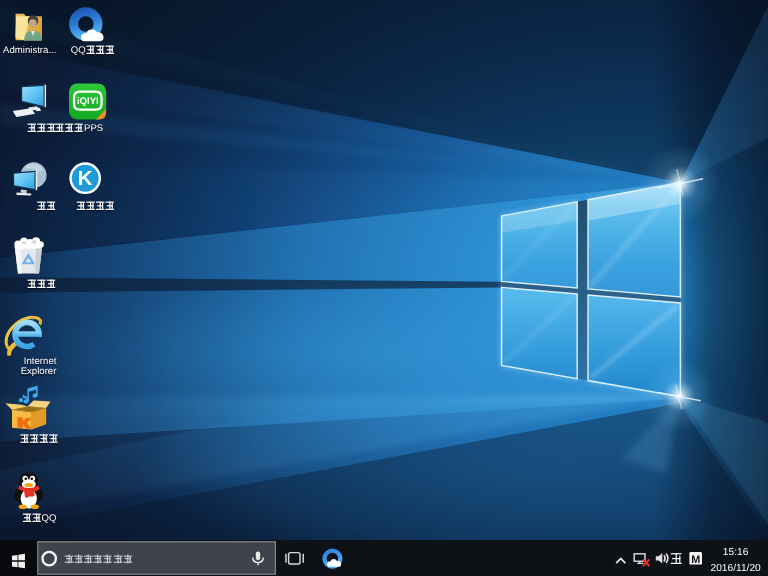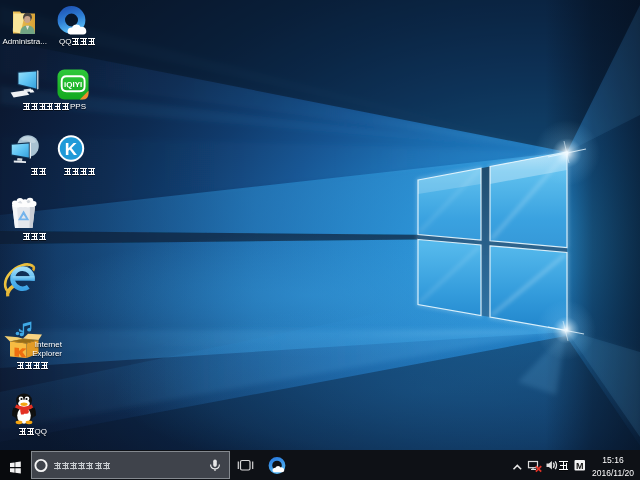--- a/index.html
+++ b/index.html
@@ -313,21 +313,21 @@
 <text x="71" y="154.5" font-size="17" font-weight="bold" fill="#fff" text-anchor="middle" font-family="Liberation Sans,sans-serif">K</text>
 </g>
 </svg>
 <div class="lbl" style="left:0;top:37px;width:47px;">Administra...</div>
 <div class="lbl" style="left:48px;top:37px;width:48px;">QQ<span class="cj"></span><span class="cj"></span><span class="cj"></span></div>
 <div class="lbl" style="left:0;top:102px;width:47px;"><span class="cj"></span><span class="cj"></span><span class="cj"></span></div>
 <div class="lbl" style="left:34px;top:102px;width:52px;"><span class="cj"></span><span class="cj"></span><span class="cj"></span>PPS</div>
 <div class="lbl" style="left:0;top:167px;width:47px;"><span class="cj"></span><span class="cj"></span></div>
 <div class="lbl" style="left:48px;top:167px;width:48px;"><span class="cj"></span><span class="cj"></span><span class="cj"></span><span class="cj"></span></div>
 <div class="lbl" style="left:0;top:232px;width:47px;"><span class="cj"></span><span class="cj"></span><span class="cj"></span></div>
-<div class="lbl" style="left:15px;top:296px;width:47px;margin-top:44px;">Internet<br>Explorer</div>
+<div class="lbl" style="left:0;top:296px;width:47px;">Internet<br>Explorer</div>
 <div class="lbl" style="left:0;top:361px;width:49px;"><span class="cj"></span><span class="cj"></span><span class="cj"></span><span class="cj"></span></div>
 <div class="lbl" style="left:0;top:427px;width:47px;"><span class="cj"></span><span class="cj"></span>QQ</div>
 </div>
 <div id="bar">
 <svg style="position:absolute;left:0;top:0" width="640" height="30" viewBox="0 0 640 30">
 <defs>
 <linearGradient id="tqq" x1="0" y1="0" x2=".4" y2="1">
 <stop offset="0" stop-color="#2a7de0"></stop>
           <stop offset="1" stop-color="#4fb0f0"></stop>
 </linearGradient>

